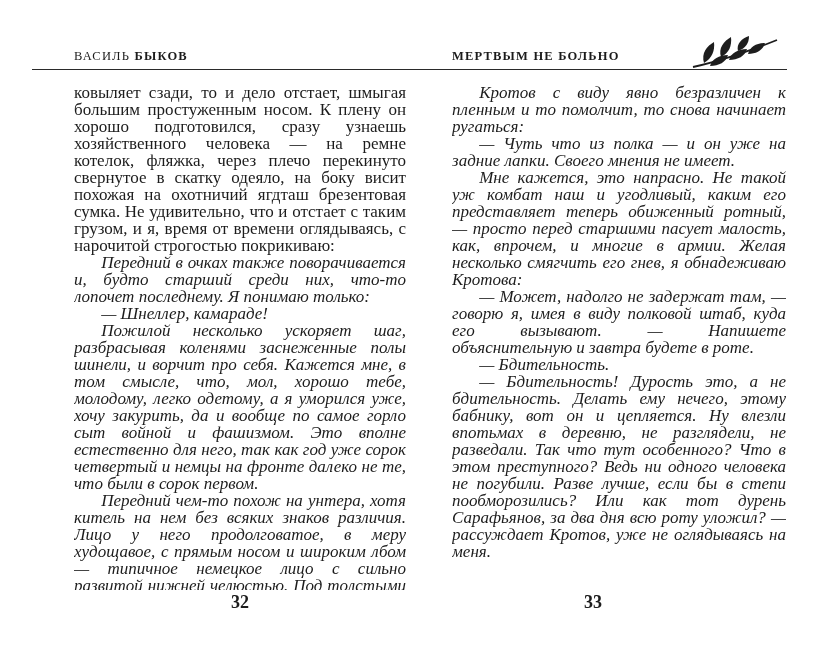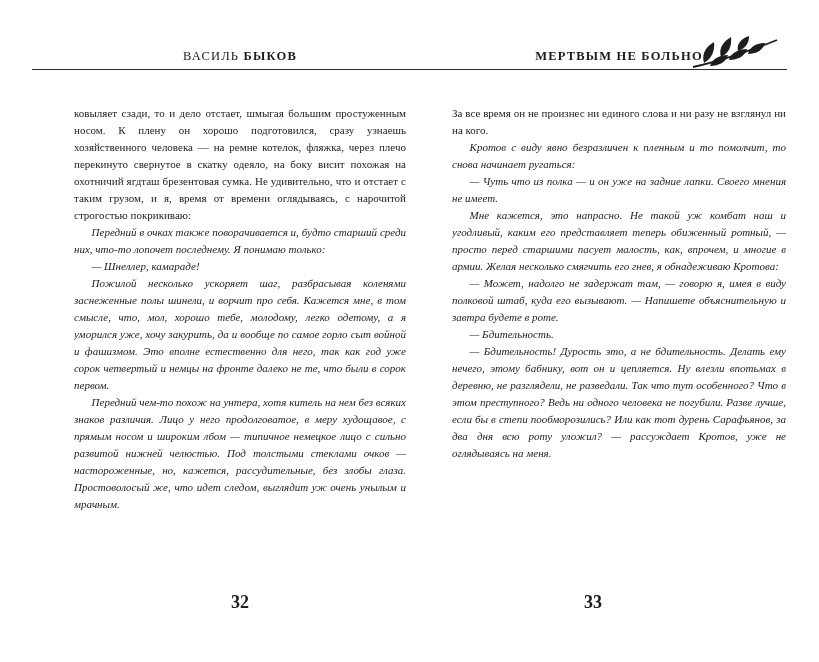--- a/index.html
+++ b/index.html
@@ -12,21 +12,21 @@
     font-family: "Liberation Serif", serif;
     color: #1c1c1c;
     overflow: hidden;
     margin: 0 auto;
   }
   .running-head {
     position: absolute;
     top: 49px;
     font-size: 12.5px;
     letter-spacing: 1.2px;
-    text-align: center;
+    text-align: left;
     white-space: nowrap;
   }
   .head-left  { left: 74px;  width: 332px; }
   .head-right { left: 452px; width: 334px; font-weight: bold; }
   .running-head .bold { font-weight: bold; }
   .rule {
     position: absolute;
     top: 69px;
     left: 32px;
     width: 755px;
@@ -35,25 +35,24 @@
   .ornament {
     position: absolute;
     top: 36px;
     right: 40px;
   }
   .column {
     position: absolute;
     top: 84px;
     height: 506px;
     overflow: hidden;
-    font-size: 11px;
+    font-size: 17px;
     line-height: 17px;
     text-align: justify;
     hyphens: auto;
-    margin-top: 21px;
   }
   .col-left  { left: 74px;  width: 332px; }
   .col-right { left: 452px; width: 334px; }
   .para { text-indent: 0; }
   .para.indent { text-indent: 1.6em; font-style: italic; }
   .page-number {
     position: absolute;
     top: 592px;
     text-align: center;
     font-weight: bold;
@@ -92,21 +91,20 @@
 
   <div class="column col-left" lang="ru">
       <p class="para">ковыляет сзади, то и дело отстает, шмыгая большим простуженным носом. К плену он хорошо подготовился, сразу узнаешь хозяйственного человека — на ремне котелок, фляжка, через плечо перекинуто свернутое в скатку одеяло, на боку висит похожая на охотничий ягдташ брезентовая сумка. Не удивительно, что и отстает с таким грузом, и я, время от времени оглядываясь, с нарочитой строгостью покрикиваю:</p>
       <p class="para indent">Передний в очках также поворачивается и, будто старший среди них, что-то лопочет последнему. Я понимаю только:</p>
       <p class="para indent">— Шнеллер, камараде!</p>
       <p class="para indent">Пожилой несколько ускоряет шаг, разбрасывая коленями заснеженные полы шинели, и ворчит про себя. Кажется мне, в том смысле, что, мол, хорошо тебе, молодому, легко одетому, а я уморился уже, хочу закурить, да и вообще по самое горло сыт войной и фашизмом. Это вполне естественно для него, так как год уже сорок четвертый и немцы на фронте далеко не те, что были в сорок первом.</p>
       <p class="para indent">Передний чем-то похож на унтера, хотя китель на нем без всяких знаков различия. Лицо у него продолговатое, в меру худощавое, с прямым носом и широким лбом — типичное немецкое лицо с сильно развитой нижней челюстью. Под толстыми стеклами очков — настороженные, но, кажется, рассудительные, без злобы глаза. Простоволосый же, что идет следом, выглядит уж очень унылым и мрачным.</p>
     </div>
 
   <div class="column col-right" lang="ru">
-      <p class="para">За все время он не произнес ни единого слова и ни разу не взглянул ни на кого.</p>
       <p class="para indent">Кротов с виду явно безразличен к пленным и то помолчит, то снова начинает ругаться:</p>
       <p class="para indent">— Чуть что из полка — и он уже на задние лапки. Своего мнения не имеет.</p>
       <p class="para indent">Мне кажется, это напрасно. Не такой уж комбат наш и угодливый, каким его представляет теперь обиженный ротный, — просто перед старшими пасует малость, как, впрочем, и многие в армии. Желая несколько смягчить его гнев, я обнадеживаю Кротова:</p>
       <p class="para indent">— Может, надолго не задержат там, — говорю я, имея в виду полковой штаб, куда его вызывают. — Напишете объяснительную и завтра будете в роте.</p>
       <p class="para indent">— Бдительность.</p>
       <p class="para indent">— Бдительность! Дурость это, а не бдительность. Делать ему нечего, этому бабнику, вот он и цепляется. Ну влезли впотьмах в деревню, не разглядели, не разведали. Так что тут особенного? Что в этом преступного? Ведь ни одного человека не погубили. Разве лучше, если бы в степи пообморозились? Или как тот дурень Сарафьянов, за два дня всю роту уложил? — рассуждает Кротов, уже не оглядываясь на меня.</p>
     </div>
 
   <div class="page-number num-left">32</div>
 

